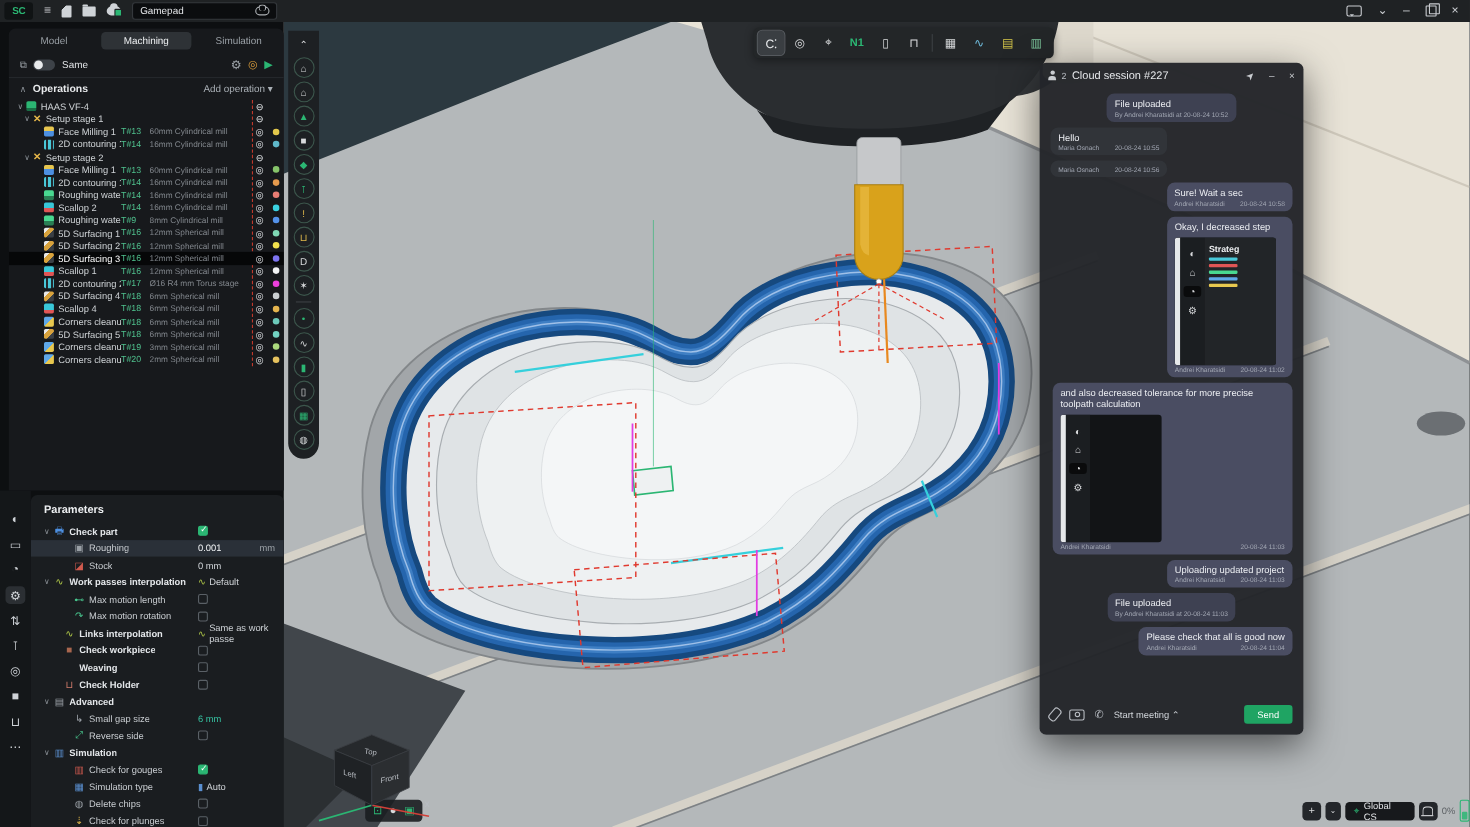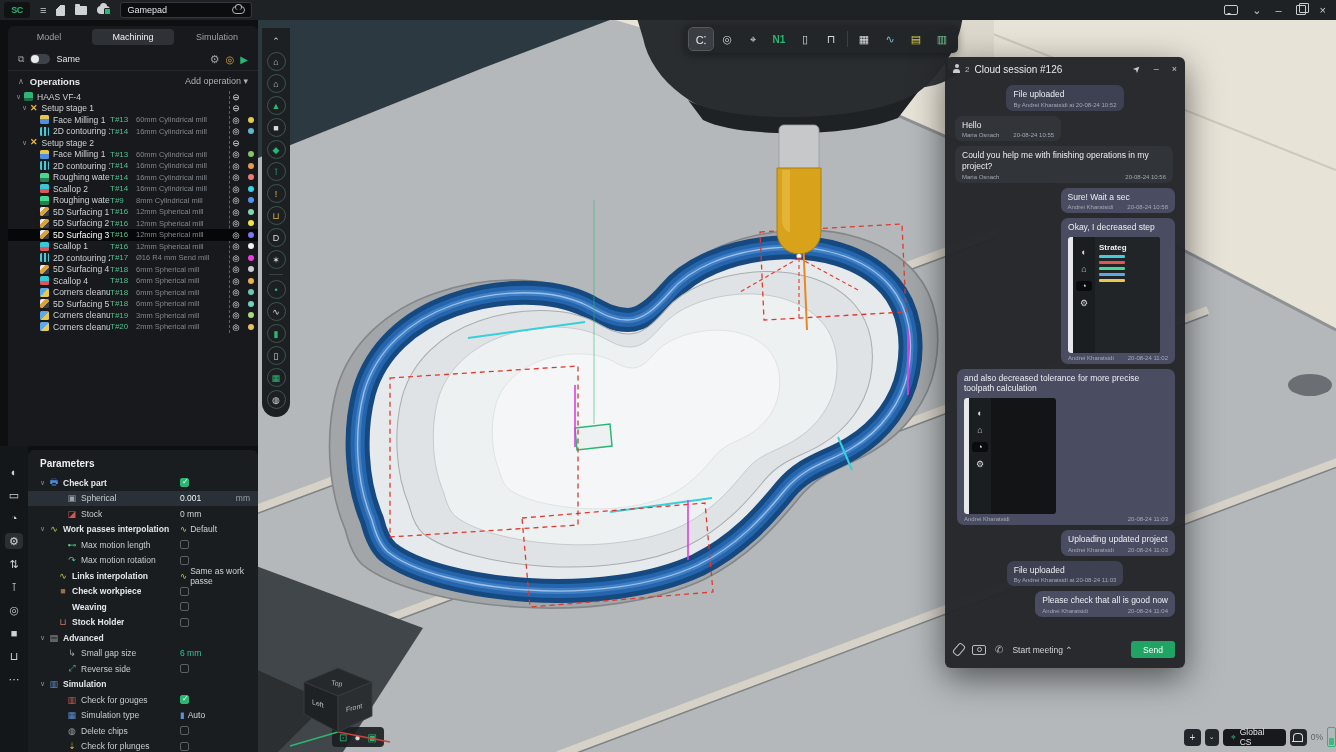--- a/index.html
+++ b/index.html
@@ -465,21 +465,21 @@
         <span class="dotc">
           <span class="dot" style="background: rgb(242, 243, 244);"></span>
         </span>
       </div>
       <div class="oprow">
         <span style="width: 16px; flex: 0 0 auto;"></span>
         <span class="chev"></span>
         <span class="oi oi-cont"></span>
         <span class="lbl">2D contouring 2</span>
         <span class="tool">T#17</span>
-        <span class="desc">Ø16 R4 mm Send mill</span>
+        <span class="desc">Ø16 R4 mm Torus stage</span>
         <span class="eye">◎</span>
         <span class="dotc">
           <span class="dot" style="background: rgb(236, 63, 220);"></span>
         </span>
       </div>
       <div class="oprow">
         <span style="width: 16px; flex: 0 0 auto;"></span>
         <span class="chev"></span>
         <span class="oi oi-surf"></span>
         <span class="lbl">5D Surfacing 4</span>
@@ -575,21 +575,21 @@
         <span class="pi" style="color: rgb(77, 143, 224);">🖶</span>
         <span class="lbl b">Check part</span>
         <span class="ctrl">
           <span class="cb on"></span>
         </span>
       </div>
       <div class="prow hl">
         <span style="width: 18px; flex: 0 0 auto;"></span>
         <span class="chev"></span>
         <span class="pi" style="color: rgb(154, 160, 166);">▣</span>
-        <span class="lbl">Spherical</span>
+        <span class="lbl">Roughing</span>
         <span class="ctrl">
           <span style="color: rgb(242, 244, 246);">0.001</span>
         </span>
         <span class="unit">mm</span>
       </div>
       <div class="prow">
         <span style="width: 18px; flex: 0 0 auto;"></span>
         <span class="chev"></span>
         <span class="pi" style="color: rgb(208, 90, 78);">◪</span>
         <span class="lbl">Stock</span>
@@ -650,21 +650,21 @@
         <span class="pi" style="color: rgb(154, 160, 166);"></span>
         <span class="lbl b">Weaving</span>
         <span class="ctrl">
           <span class="cb"></span>
         </span>
       </div>
       <div class="prow">
         <span style="width: 9px; flex: 0 0 auto;"></span>
         <span class="chev"></span>
         <span class="pi" style="color: rgb(208, 122, 106);">⊔</span>
-        <span class="lbl b">Stock Holder</span>
+        <span class="lbl b">Check Holder</span>
         <span class="ctrl">
           <span class="cb"></span>
         </span>
       </div>
       <div class="prow">
         <span style="width: 0px; flex: 0 0 auto;"></span>
         <span class="chev">∨</span>
         <span class="pi" style="color: rgb(154, 160, 166);">▤</span>
         <span class="lbl b">Advanced</span>
         <span class="ctrl"></span>
@@ -731,42 +731,41 @@
           <span class="cb"></span>
         </span>
       </div>
     </div>
 </div>
 
 <div id="chat">
   <div id="chat-header">
     <span class="i-person"></span>
     <span class="cnt">2</span>
-    <span>Cloud session #126</span>
+    <span>Cloud session #227</span>
     <span class="hsp"></span>
     <span class="hic pin">➤</span>
     <span class="hic">–</span>
     <span class="hic">×</span>
   </div>
   <div id="chat-msgs">
       <div class="bub b-sys">
         <div class="txt">File uploaded</div>
         <div class="meta">
           <span>By Andrei Kharatsidi at 20-08-24 10:52</span>
         </div>
       </div>
       <div class="bub b-left">
         <div class="txt">Hello</div>
         <div class="meta">
           <span>Maria Osnach</span>
           <span>20-08-24 10:55</span>
         </div>
       </div>
       <div class="bub b-left">
-        <div class="txt">Could you help me with finishing operations in my project?</div>
         <div class="meta">
           <span>Maria Osnach</span>
           <span>20-08-24 10:56</span>
         </div>
       </div>
       <div class="bub b-right">
         <div class="txt">Sure! Wait a sec</div>
         <div class="meta">
           <span>Andrei Kharatsidi</span>
           <span>20-08-24 10:58</span>

